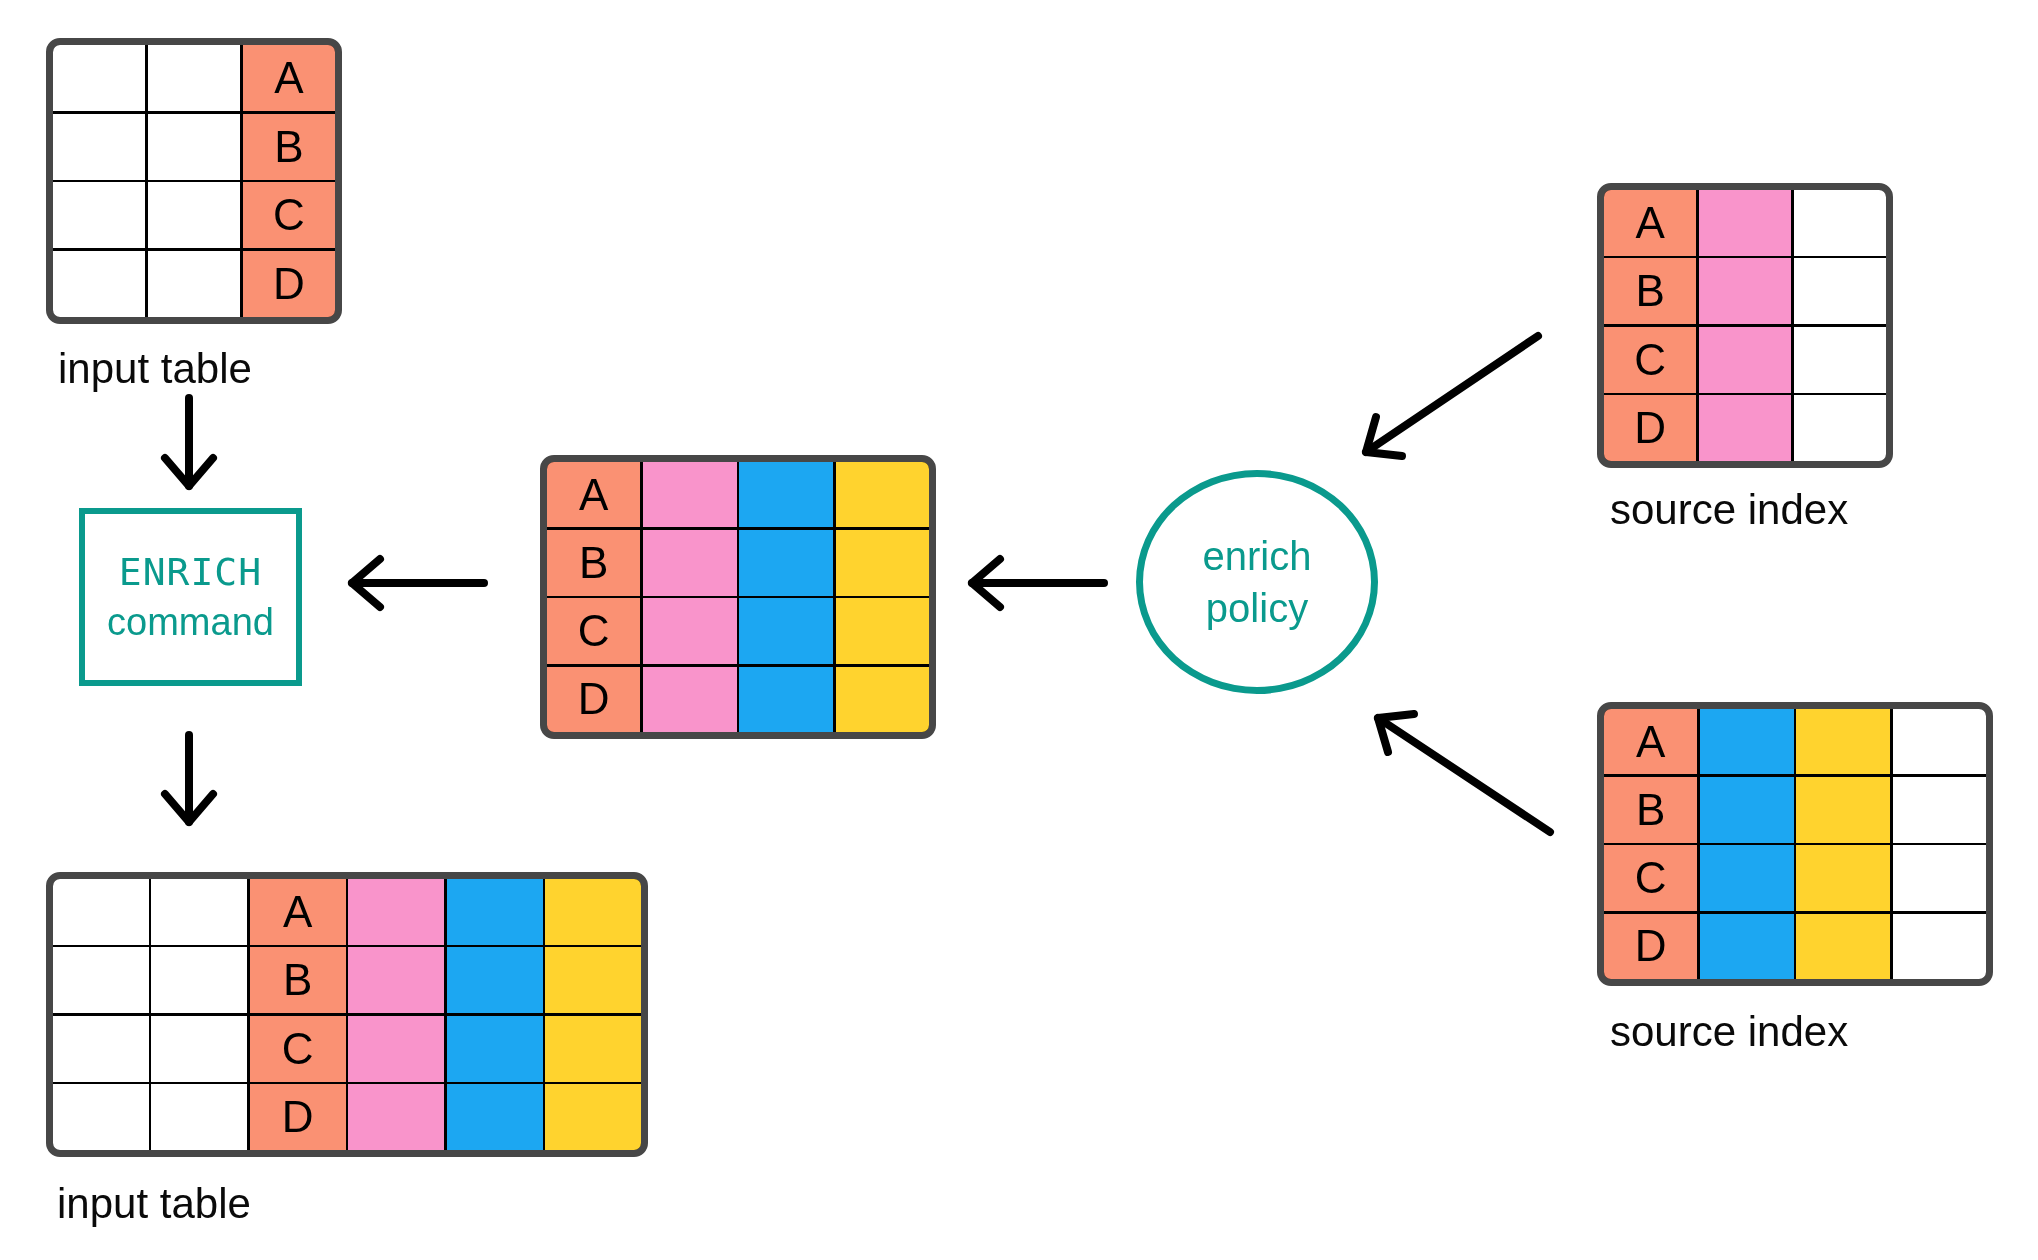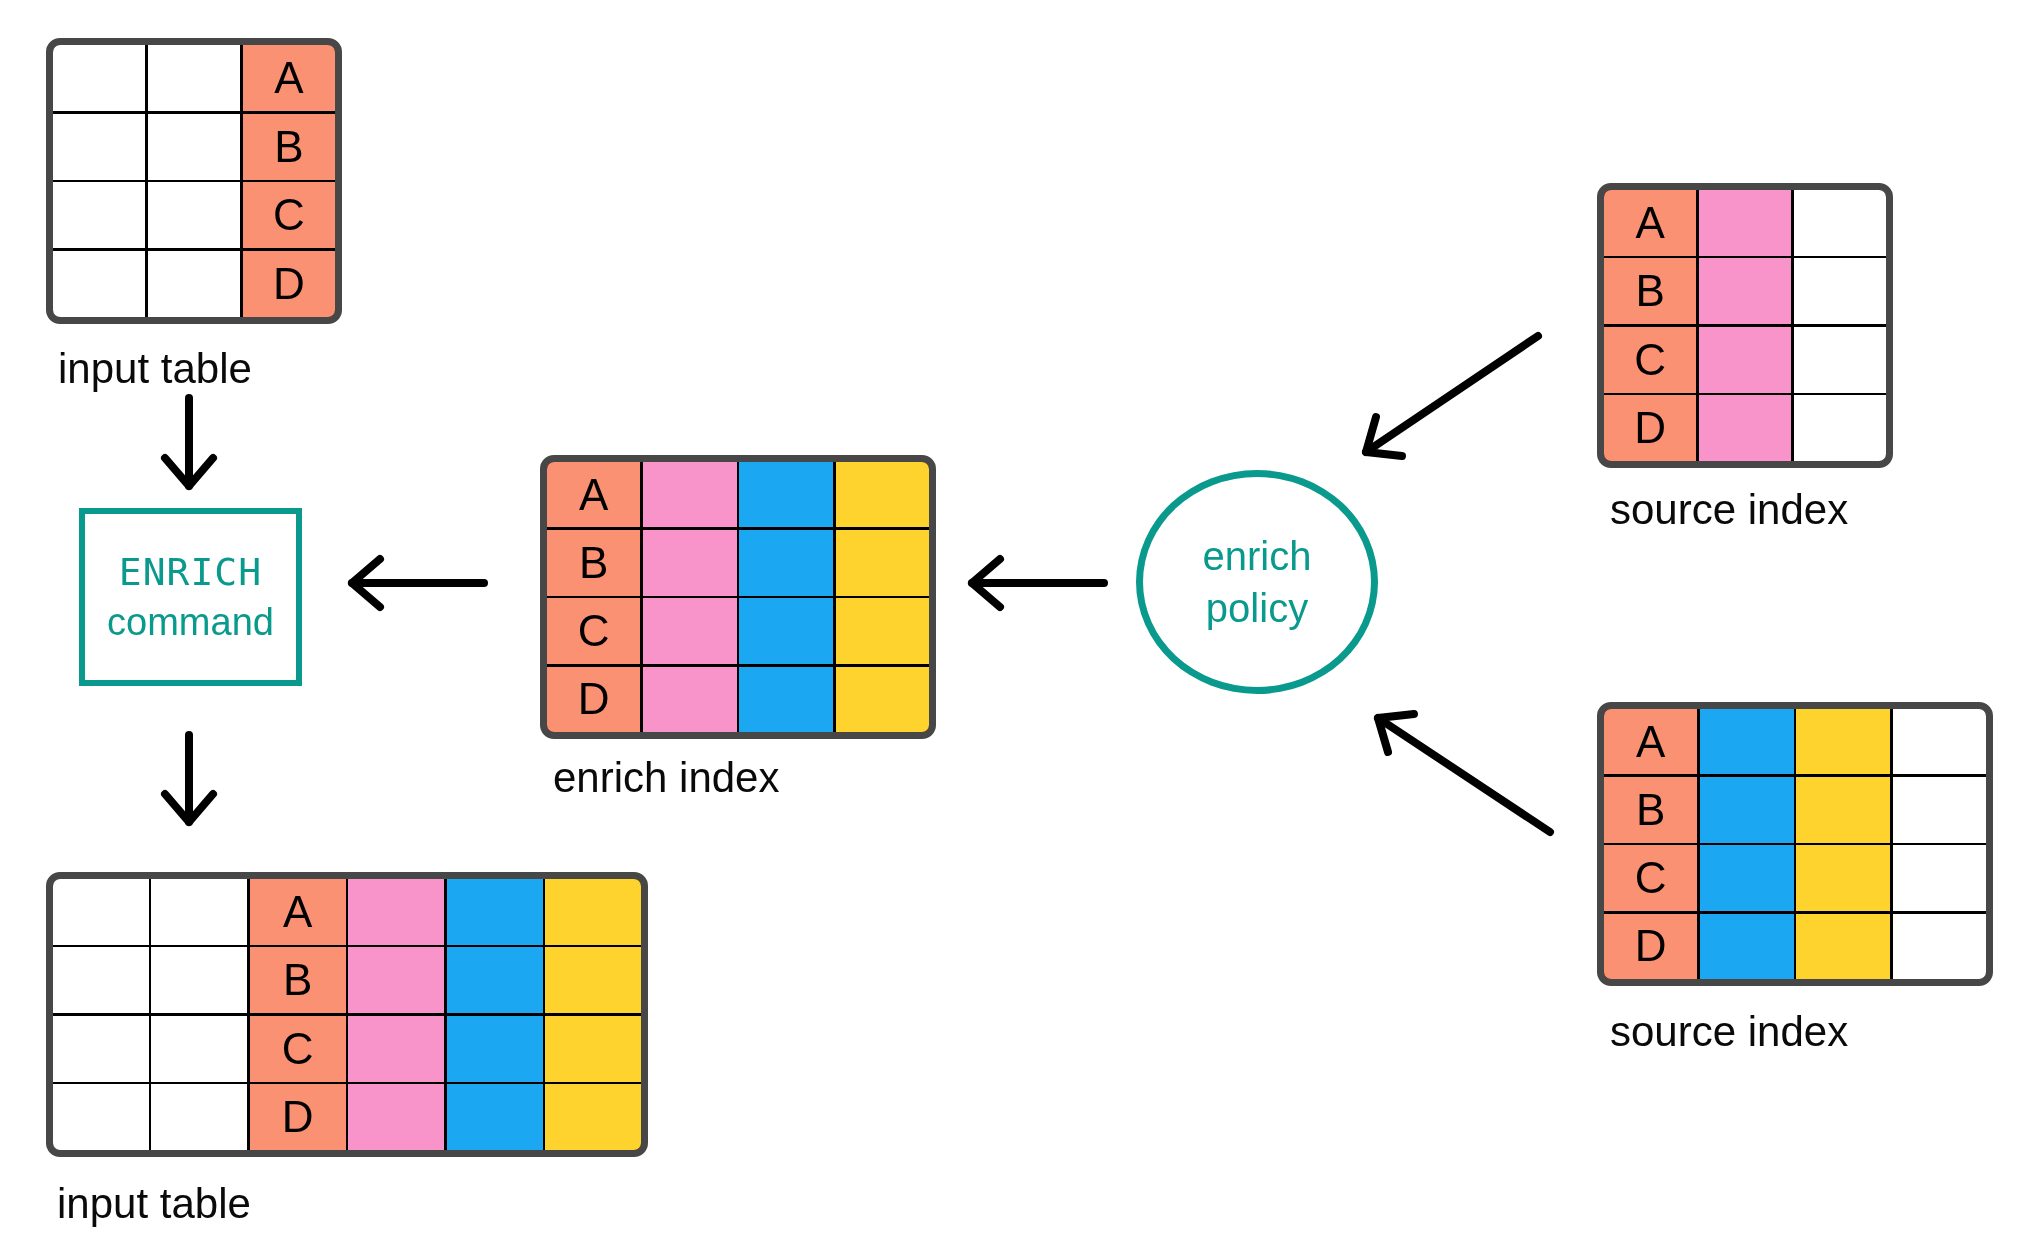--- a/index.html
+++ b/index.html
@@ -179,21 +179,20 @@
       <div class="cell" style="background: rgb(255, 211, 46);"></div>
       <div class="cell" style="background: rgb(250, 145, 115);">C</div>
       <div class="cell" style="background: rgb(249, 148, 203);"></div>
       <div class="cell" style="background: rgb(28, 167, 242);"></div>
       <div class="cell" style="background: rgb(255, 211, 46);"></div>
       <div class="cell" style="background: rgb(250, 145, 115);">D</div>
       <div class="cell" style="background: rgb(249, 148, 203);"></div>
       <div class="cell" style="background: rgb(28, 167, 242);"></div>
       <div class="cell" style="background: rgb(255, 211, 46);"></div>
     </div>
-  <div class="lbl" style="left:553px; top:755px;">enrich index</div>
 
   <div class="policy-circle">
     <div>enrich</div>
     <div>policy</div>
   </div>
 
   <div class="tbl" style="left: 1597px; top: 183px; width: 296px; height: 285px; grid-template-columns: repeat(3, 1fr);">
       <div class="cell" style="background: rgb(250, 145, 115);">A</div>
       <div class="cell" style="background: rgb(249, 148, 203);"></div>
       <div class="cell" style="background: rgb(255, 255, 255);"></div>

